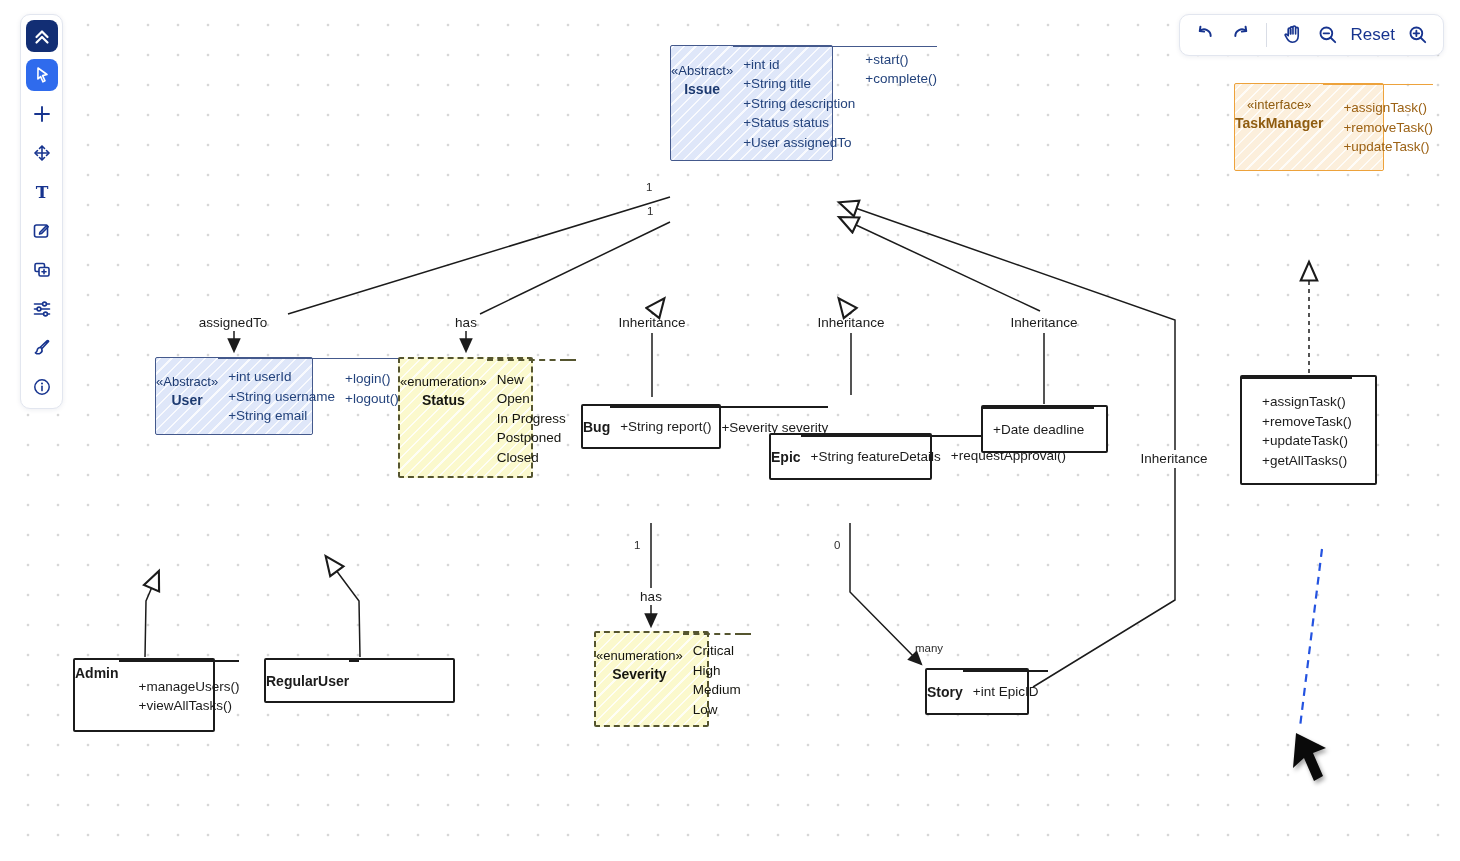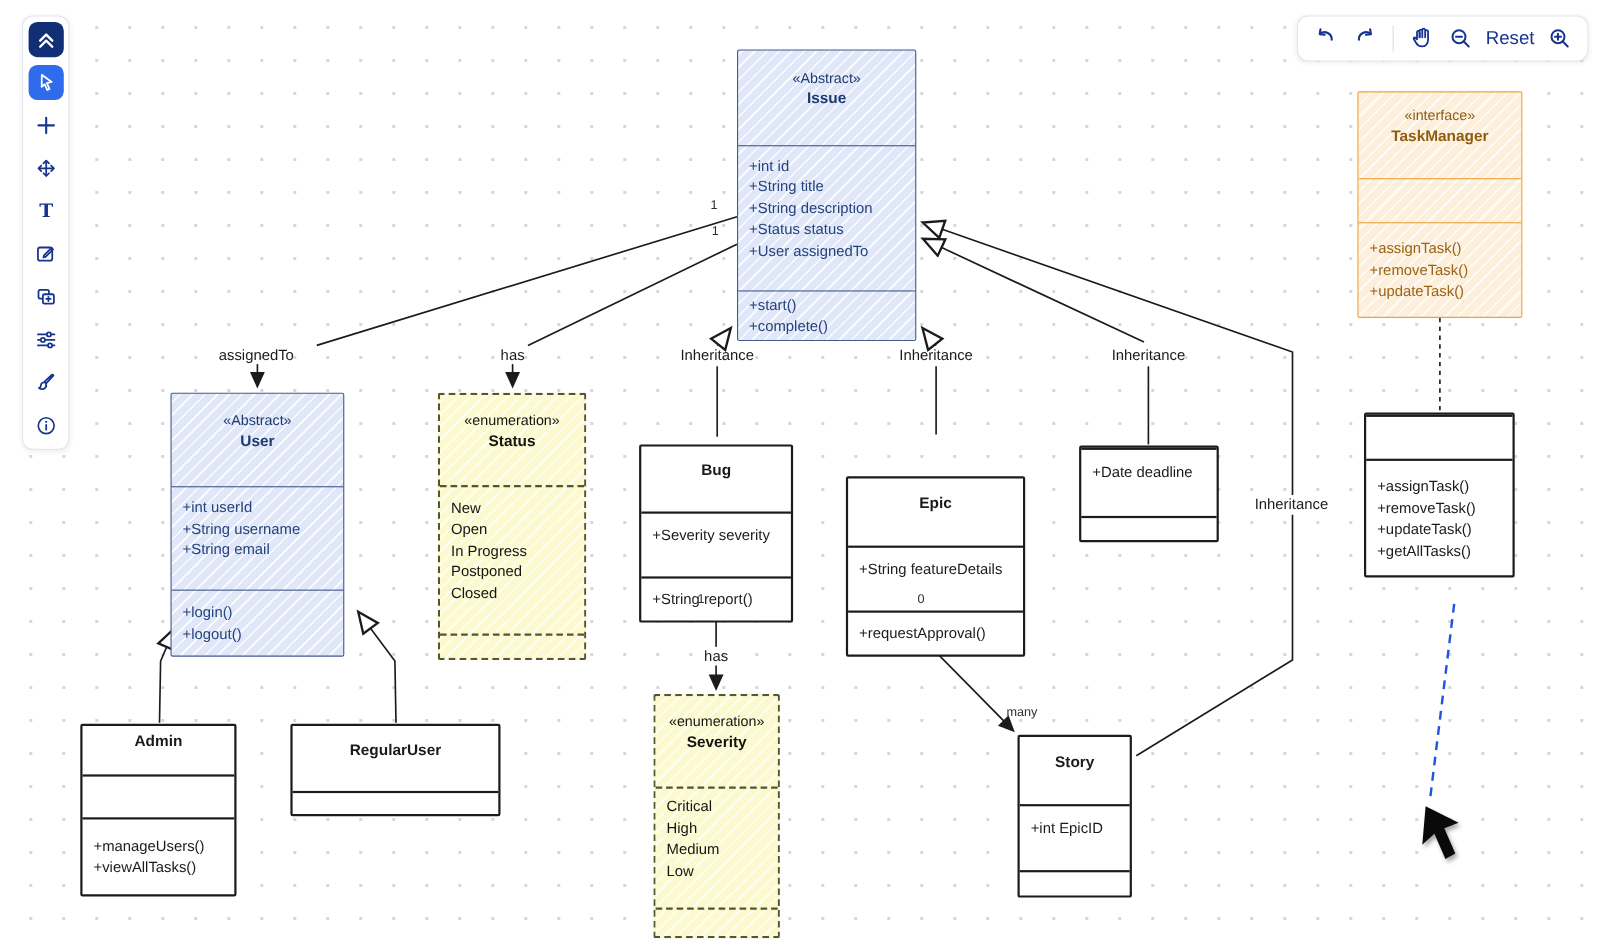--- a/index.html
+++ b/index.html
@@ -2,21 +2,21 @@
 <html><head>
 <meta charset="utf-8">
 <style>
   html,body{margin:0;padding:0;}
   body{font-family:"Liberation Sans",sans-serif;}
   .stage{position:relative;width:1460px;height:861px;overflow:hidden;background:#ffffff;
     background-image:radial-gradient(#d7d7d7 1.5px, transparent 1.6px);
     background-size:30px 30px;background-position:13px 10px;}
   svg.wires{position:absolute;left:0;top:0;z-index:1;}
   
-  .uml{position:absolute;box-sizing:border-box;z-index:2;display:flex;flex-direction:column;border-radius:2px;gap:18px;}
+  .uml{position:absolute;box-sizing:border-box;z-index:2;display:flex;flex-direction:row;border-radius:2px;}
   .uml .hd{display:flex;flex-direction:column;justify-content:center;align-items:center;gap:3px;box-sizing:border-box;}
   .uml .sec{display:flex;flex-direction:column;justify-content:center;box-sizing:border-box;padding-left:10px;}
   .uml .st{font-size:13px;}
   .uml .nm{font-size:14px;font-weight:bold;}
   .mem{font-size:13.5px;line-height:19.5px;white-space:nowrap;}
   .hatch-w{background-image:repeating-linear-gradient(315deg, rgba(255,255,255,.8) 0 1.6px, transparent 1.6px 8px);}
   .blue{background-color:#dfe7f9;border:1.5px solid #44598c;color:#24437c;}
   .blue .sec{border-top:1.3px solid #44598c;}
   .blue .nm,.blue .st{color:#1d3a70;}
   .orange{background-color:#fcefdc;border:1.5px solid #eda23b;color:#9c6215;}
@@ -156,25 +156,25 @@
         <div class="mem">Postponed</div>
         <div class="mem">Closed</div>
       </div>
     <div class="sec" style="height:22px;"></div>
   </div>
 
   <div class="uml white" style="left:581px;top:404px;width:140px;">
     <div class="hd" style="height:41px;">
       <div class="nm">Bug</div>
     </div>
+    <div class="sec" style="height:40px;">
+        <div class="mem">+String report()</div>
+      </div>
     <div class="sec" style="height:41px;">
         <div class="mem">+Severity severity</div>
-      </div>
-    <div class="sec" style="height:40px;">
-        <div class="mem">+String report()</div>
       </div>
   </div>
 
   <div class="uml white" style="left:769px;top:396px;width:163px;margin-top:37px;">
     <div class="hd" style="height:43px;">
       <div class="nm">Epic</div>
     </div>
     <div class="sec" style="height:41px;">
         <div class="mem">+String featureDetails</div>
       </div>

